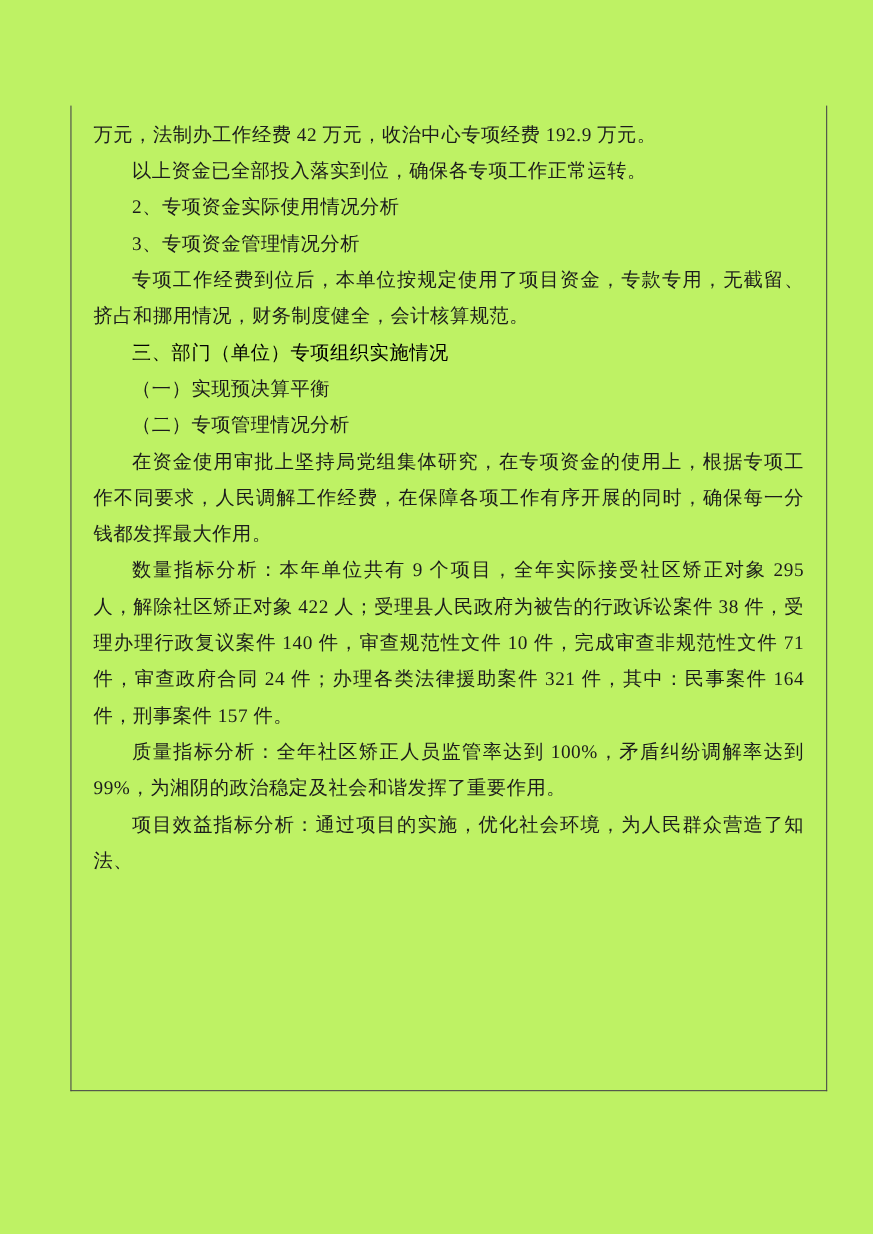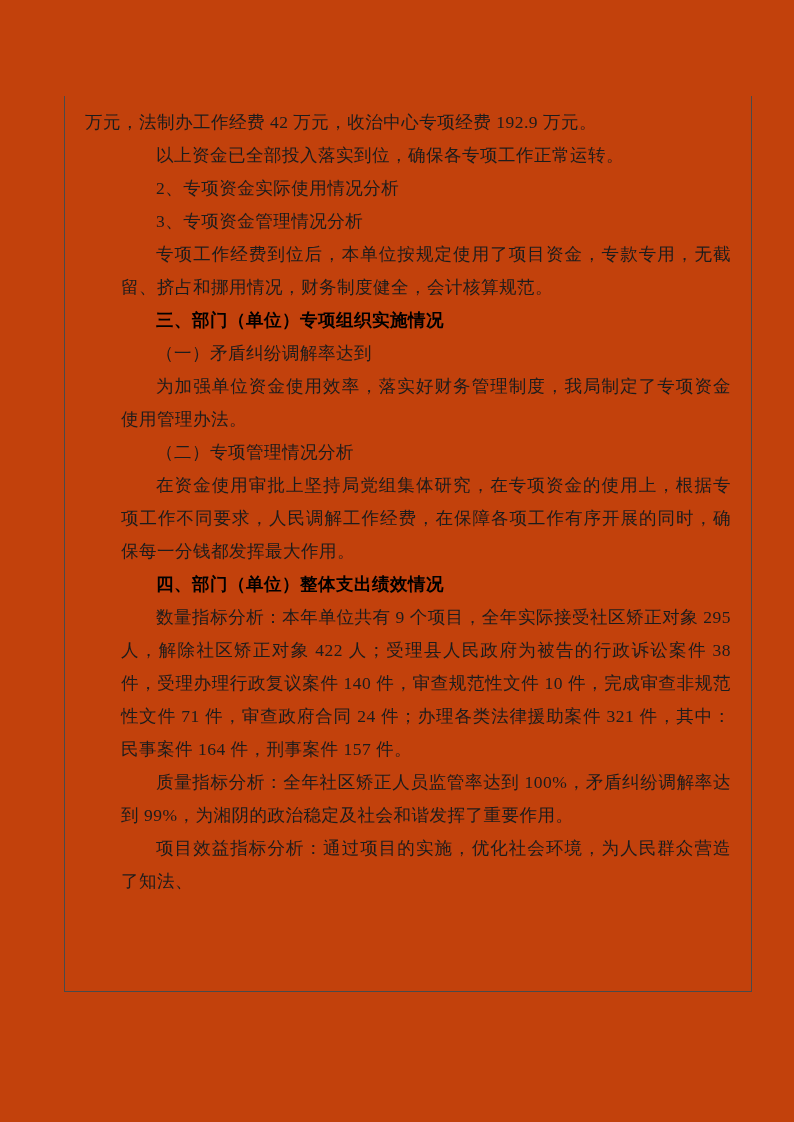--- a/index.html
+++ b/index.html
@@ -5,21 +5,21 @@
   html, body {
     margin: 0;
     padding: 0;
     background: #e8e8e8;
   }
   .sheet {
     position: relative;
     width: 794px;
     height: 1122px;
     margin: 0 auto;
-    background: #c2410c;
+    background: #bef264;
     overflow: hidden;
     font-family: "Liberation Serif", "DejaVu Serif", serif;
     color: #1c1c1c;
   }
   
   .doc-cell {
     position: absolute;
     left: 64px;
     top: 96px;
     width: 688px;
@@ -32,40 +32,37 @@
   }
   .doc-cell p {
     margin: 0;
     font-size: 17.5px;
     line-height: 33px;
     text-align: justify;
     letter-spacing: 0.5px;
   }
   .doc-cell p.indent {
     text-indent: 2em;
-    margin-left: 36px;
   }
   .doc-cell p.bold {
-    font-weight: 700;
+    font-weight: 400;
     color: #000;
   }
 </style>
 </head>
 <body>
 
 <div class="sheet">
   <div class="doc-cell">
     <p>万元，法制办工作经费 42 万元，收治中心专项经费 192.9 万元。</p>
     <p class="indent">以上资金已全部投入落实到位，确保各专项工作正常运转。</p>
     <p class="indent">2、专项资金实际使用情况分析</p>
     <p class="indent">3、专项资金管理情况分析</p>
     <p class="indent">专项工作经费到位后，本单位按规定使用了项目资金，专款专用，无截留、挤占和挪用情况，财务制度健全，会计核算规范。</p>
     <p class="indent bold">三、部门（单位）专项组织实施情况</p>
-    <p class="indent">（一）矛盾纠纷调解率达到</p>
-    <p class="indent">为加强单位资金使用效率，落实好财务管理制度，我局制定了专项资金使用管理办法。</p>
+    <p class="indent">（一）实现预决算平衡</p>
     <p class="indent">（二）专项管理情况分析</p>
     <p class="indent">在资金使用审批上坚持局党组集体研究，在专项资金的使用上，根据专项工作不同要求，人民调解工作经费，在保障各项工作有序开展的同时，确保每一分钱都发挥最大作用。</p>
-    <p class="indent bold">四、部门（单位）整体支出绩效情况</p>
     <p class="indent">数量指标分析：本年单位共有 9 个项目，全年实际接受社区矫正对象 295 人，解除社区矫正对象 422 人；受理县人民政府为被告的行政诉讼案件 38 件，受理办理行政复议案件 140 件，审查规范性文件 10 件，完成审查非规范性文件 71 件，审查政府合同 24 件；办理各类法律援助案件 321 件，其中：民事案件 164 件，刑事案件 157 件。</p>
     <p class="indent">质量指标分析：全年社区矫正人员监管率达到 100%，矛盾纠纷调解率达到 99%，为湘阴的政治稳定及社会和谐发挥了重要作用。</p>
     <p class="indent">项目效益指标分析：通过项目的实施，优化社会环境，为人民群众营造了知法、</p>
   </div>
 </div>
 
 </body></html>

